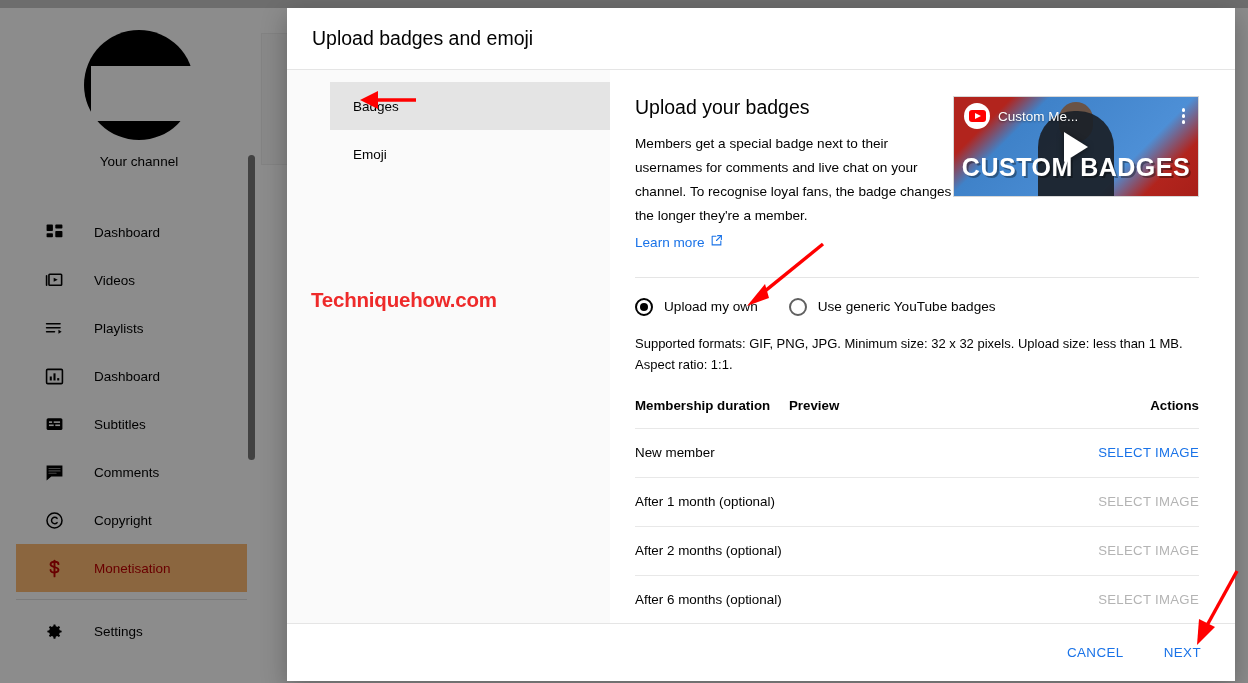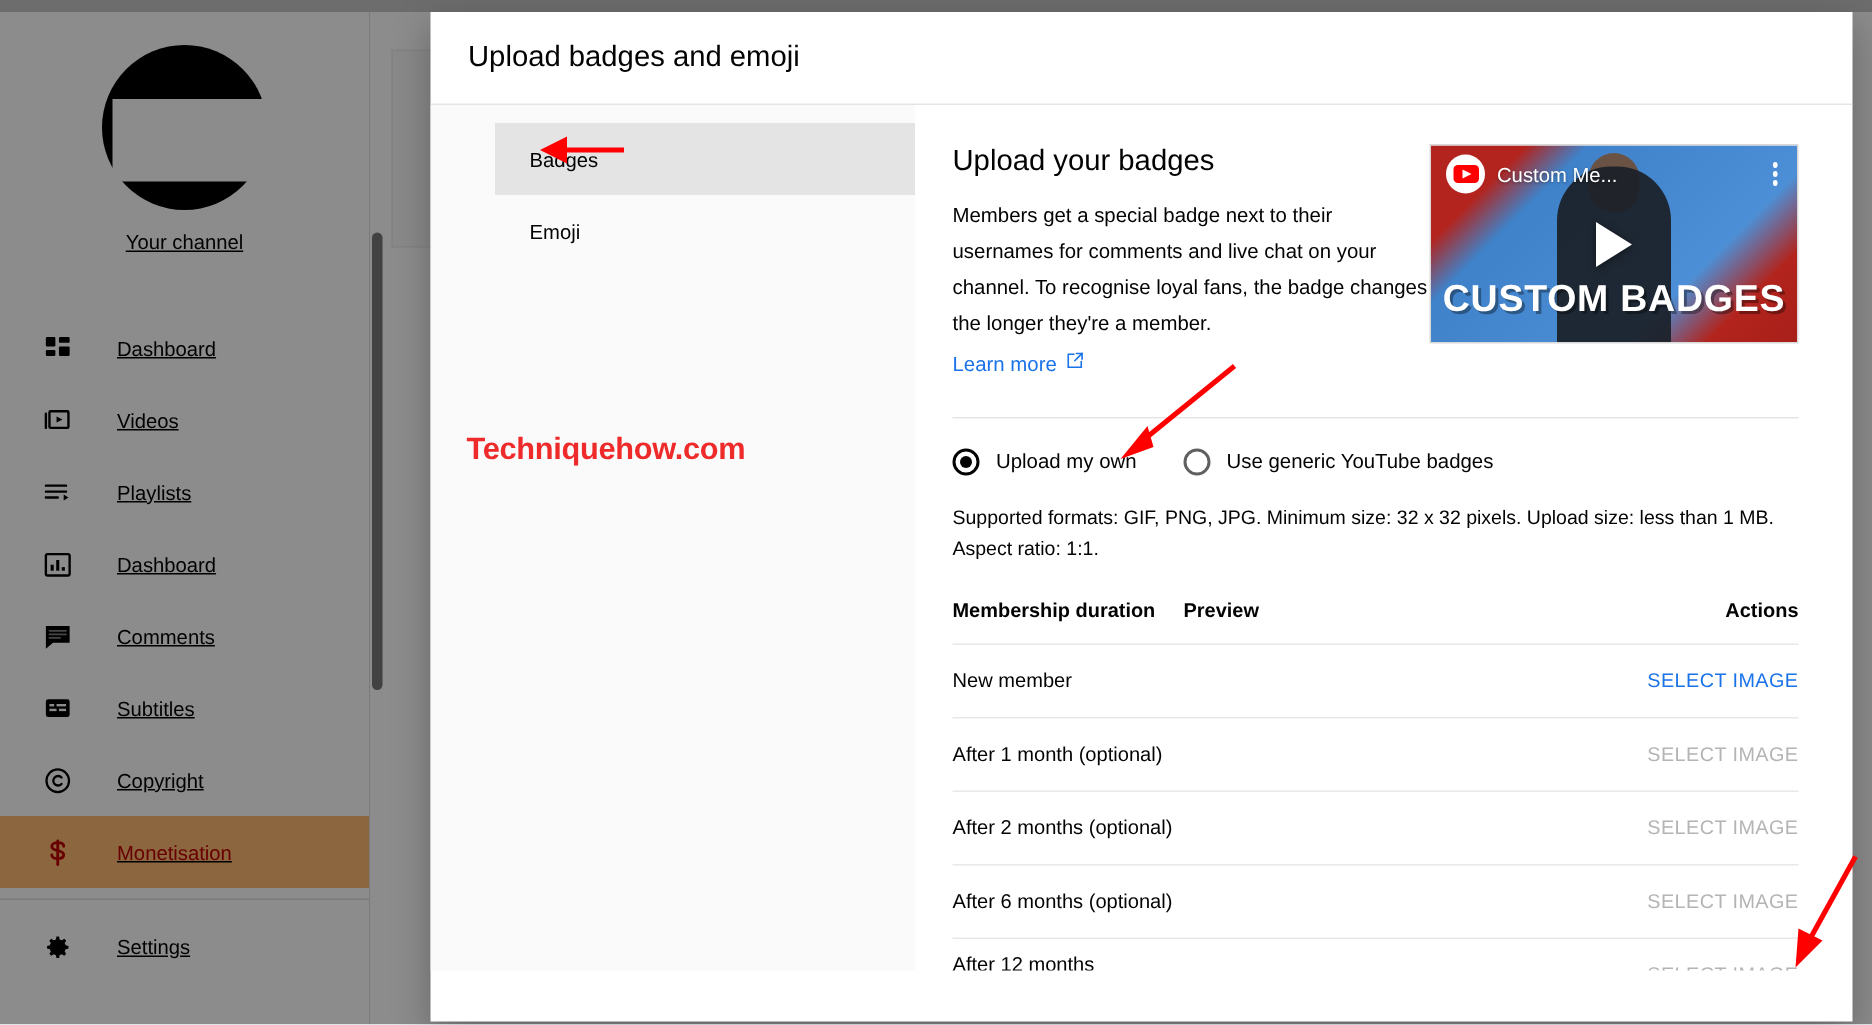--- a/index.html
+++ b/index.html
@@ -22,25 +22,24 @@
     background: #ffffff;
   }
   #studio-topstrip {
     position: absolute;
     left: 0; top: 0;
     width: 1248px; height: 8px;
     background: #c6c6c6;
   }
   #studio-sidebar {
     position: absolute;
-    left: 0; top: 8px;
+    left: 16px; top: 8px;
     width: 246px; height: 675px;
     background: #ffffff;
     border-right: 1px solid #e0e0e0;
-    text-decoration: underline;
   }
   .channel-block {
     padding-top: 22px;
     text-align: center;
   }
   .avatar-wrap {
     position: relative;
     width: 110px; height: 110px;
     margin: 0 auto;
   }
@@ -225,21 +224,21 @@
     gap: 5px;
     margin-top: 6px;
     font-size: 13.6px;
     color: #1a73e8;
     text-decoration: none;
     cursor: pointer;
   }
 
   
   #video-card {
-    width: 246px; height: 133px;
+    width: 246px; height: 101px;
     flex: 0 0 246px;
     position: relative;
     background: linear-gradient(135deg, #b2241d 0%, #b2241d 17%, #3f82c9 28%, #4d8fd6 70%, #b2241d 84%, #a81f19 100%);
     overflow: hidden;
     border: 1px solid #d8d8d8;
     box-sizing: border-box;
     cursor: pointer;
   }
   #vid-person {
     position: absolute;
@@ -509,37 +508,37 @@
               <rect x="6" y="12" width="2.6" height="5" fill="currentColor" stroke="none"></rect>
               <rect x="10.7" y="8" width="2.6" height="9" fill="currentColor" stroke="none"></rect>
               <rect x="15.4" y="14" width="2.6" height="3" fill="currentColor" stroke="none"></rect>
             </svg>
         </span>
         <span class="nav-txt">Dashboard</span>
       </div>
       <div class="nav-item">
         <span class="nav-ico">
           <svg width="19" height="19" viewBox="0 0 24 24" fill="currentColor">
-              <path d="M2 3h20v14H8l-6 5z"></path>
-              <path d="M5 7h14M5 10h14M5 13h9" stroke="#808080" stroke-width="1.4" stroke-linecap="round"></path>
-            </svg>
-        </span>
-        <span class="nav-txt">Comments</span>
-      </div>
-      <div class="nav-item">
-        <span class="nav-ico">
-          <svg width="19" height="19" viewBox="0 0 24 24" fill="currentColor">
               <rect x="2" y="4" width="20" height="15" rx="2"></rect>
               <rect x="5" y="12" width="6" height="2" fill="#ffffff"></rect>
               <rect x="13" y="12" width="6" height="2" fill="#ffffff"></rect>
               <rect x="5" y="8" width="4" height="2" fill="#ffffff"></rect>
               <rect x="11" y="8" width="8" height="2" fill="#ffffff"></rect>
             </svg>
         </span>
         <span class="nav-txt">Subtitles</span>
+      </div>
+      <div class="nav-item">
+        <span class="nav-ico">
+          <svg width="19" height="19" viewBox="0 0 24 24" fill="currentColor">
+              <path d="M2 3h20v14H8l-6 5z"></path>
+              <path d="M5 7h14M5 10h14M5 13h9" stroke="#808080" stroke-width="1.4" stroke-linecap="round"></path>
+            </svg>
+        </span>
+        <span class="nav-txt">Comments</span>
       </div>
       <div class="nav-item">
         <span class="nav-ico">
           <svg width="19" height="19" viewBox="0 0 24 24" fill="none" stroke="currentColor" stroke-width="1.9">
               <circle cx="12" cy="12" r="9.5"></circle>
               <path d="M15.2 9.3a4 4 0 100 5.4" stroke-linecap="round"></path>
             </svg>
         </span>
         <span class="nav-txt">Copyright</span>
       </div>
@@ -680,20 +679,24 @@
         <div class="tbl-row">
           <div class="col-dur">After 12 months (optional)</div>
           <div class="col-prev"><span class="prev-dot"></span></div>
           <div class="col-act"><span class="act-link disabled">SELECT IMAGE</span></div>
         </div>
       </div>
 
     </div>
   </div>
 
+  <div id="dialog-footer">
+    <button class="footer-btn">CANCEL</button>
+    <button class="footer-btn">NEXT</button>
+  </div>
 </div>
 
 <svg class="anno" style="left:358px; top:86px;" width="62" height="28" viewBox="0 0 62 28">
   <line x1="58" y1="14" x2="16" y2="14" stroke="#ff0000" stroke-width="3.4"></line>
   <polygon points="2,14 20,5 20,23" fill="#ff0000"></polygon>
 </svg>
 
 <svg class="anno" style="left:735px; top:238px;" width="96" height="70" viewBox="0 0 96 70">
   <line x1="88" y1="6" x2="24" y2="58" stroke="#ff0000" stroke-width="3.4"></line>
   <polygon points="12,68 30,46 34,60" fill="#ff0000"></polygon>

